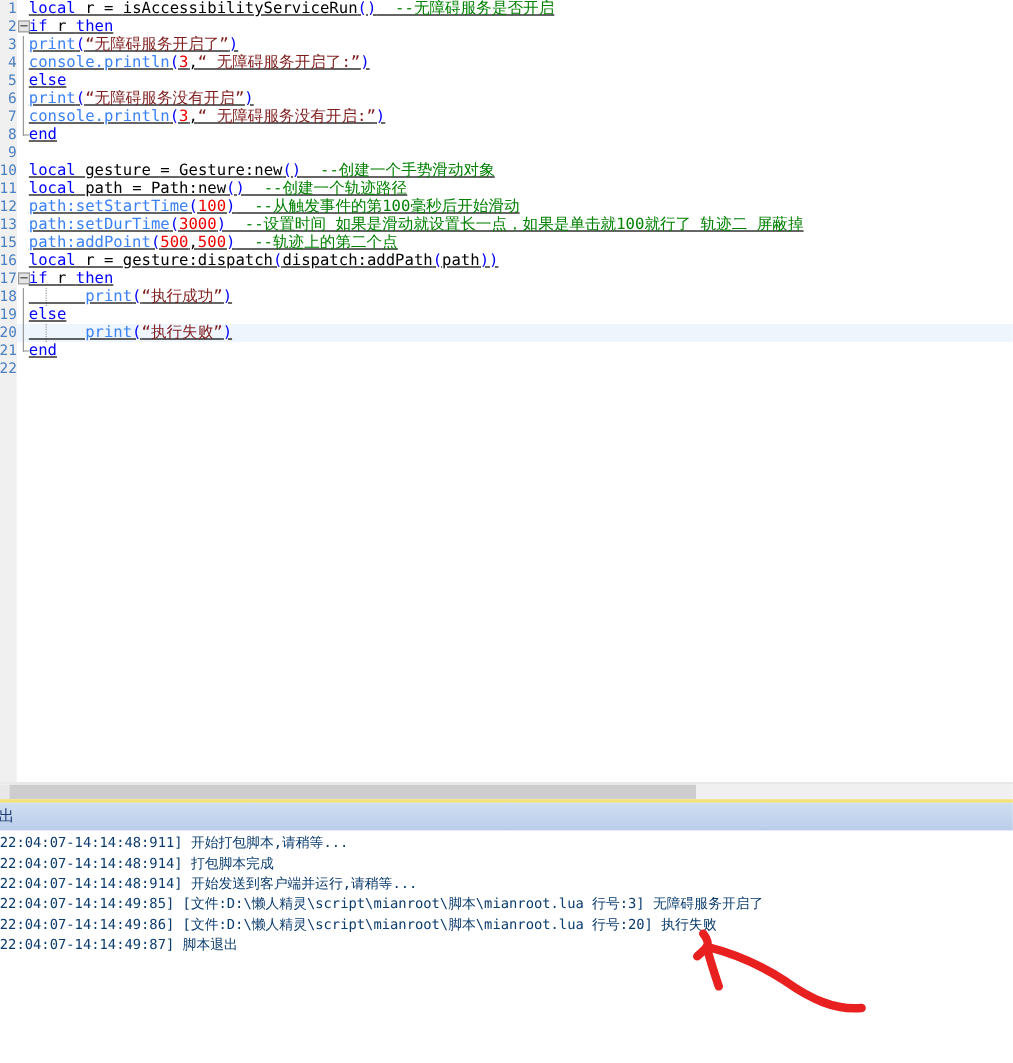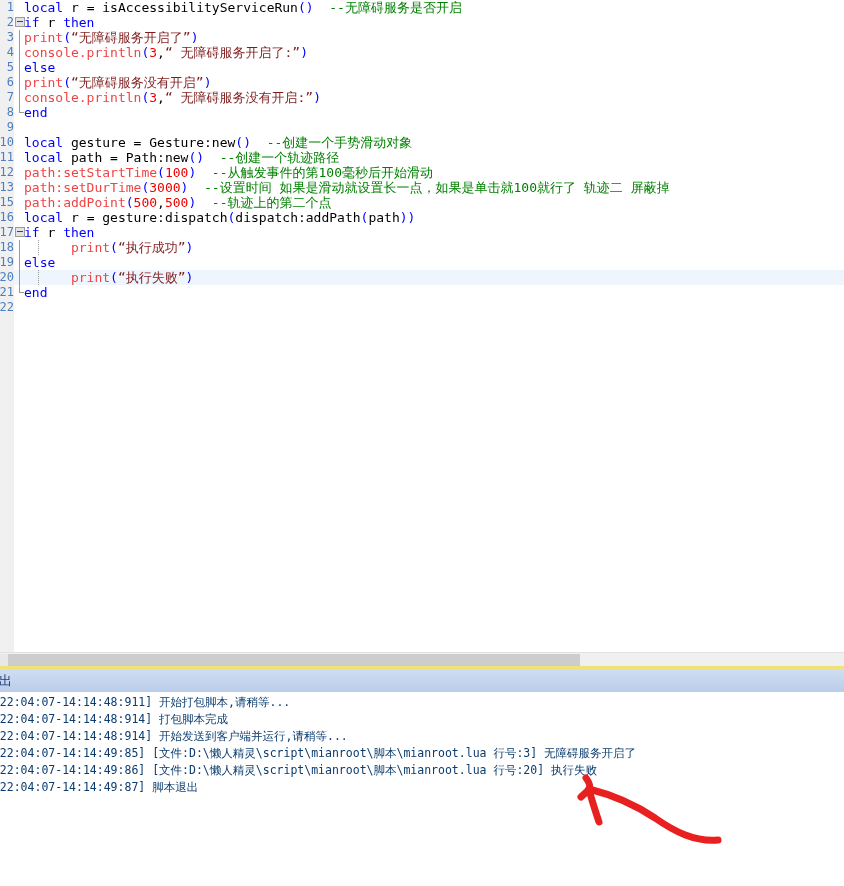--- a/index.html
+++ b/index.html
@@ -117,23 +117,24 @@
     border-left: 1px dotted #9a9a9a;
   }
   .code-text {
     position: absolute;
     left: 24px; top: 0;
     font-family: "DejaVu Sans Mono", monospace;
     font-size: 13px;
     line-height: 15px;
     white-space: pre;
     color: #000000;
+    text-decoration: underline;
   }
   .kw   { color: #0000ff; }
-  .fn   { color: #ef4444; }
+  .fn   { color: #3b82f6; }
   .num  { color: #ee0000; }
   .str  { color: #7f1d1d; }
   .cmt  { color: #008000; }
   .op   { color: #000000; }
   .paren{ color: #0000ff; }
   .id   { color: #000000; }
 
   
   #hscroll {
     position: absolute;

